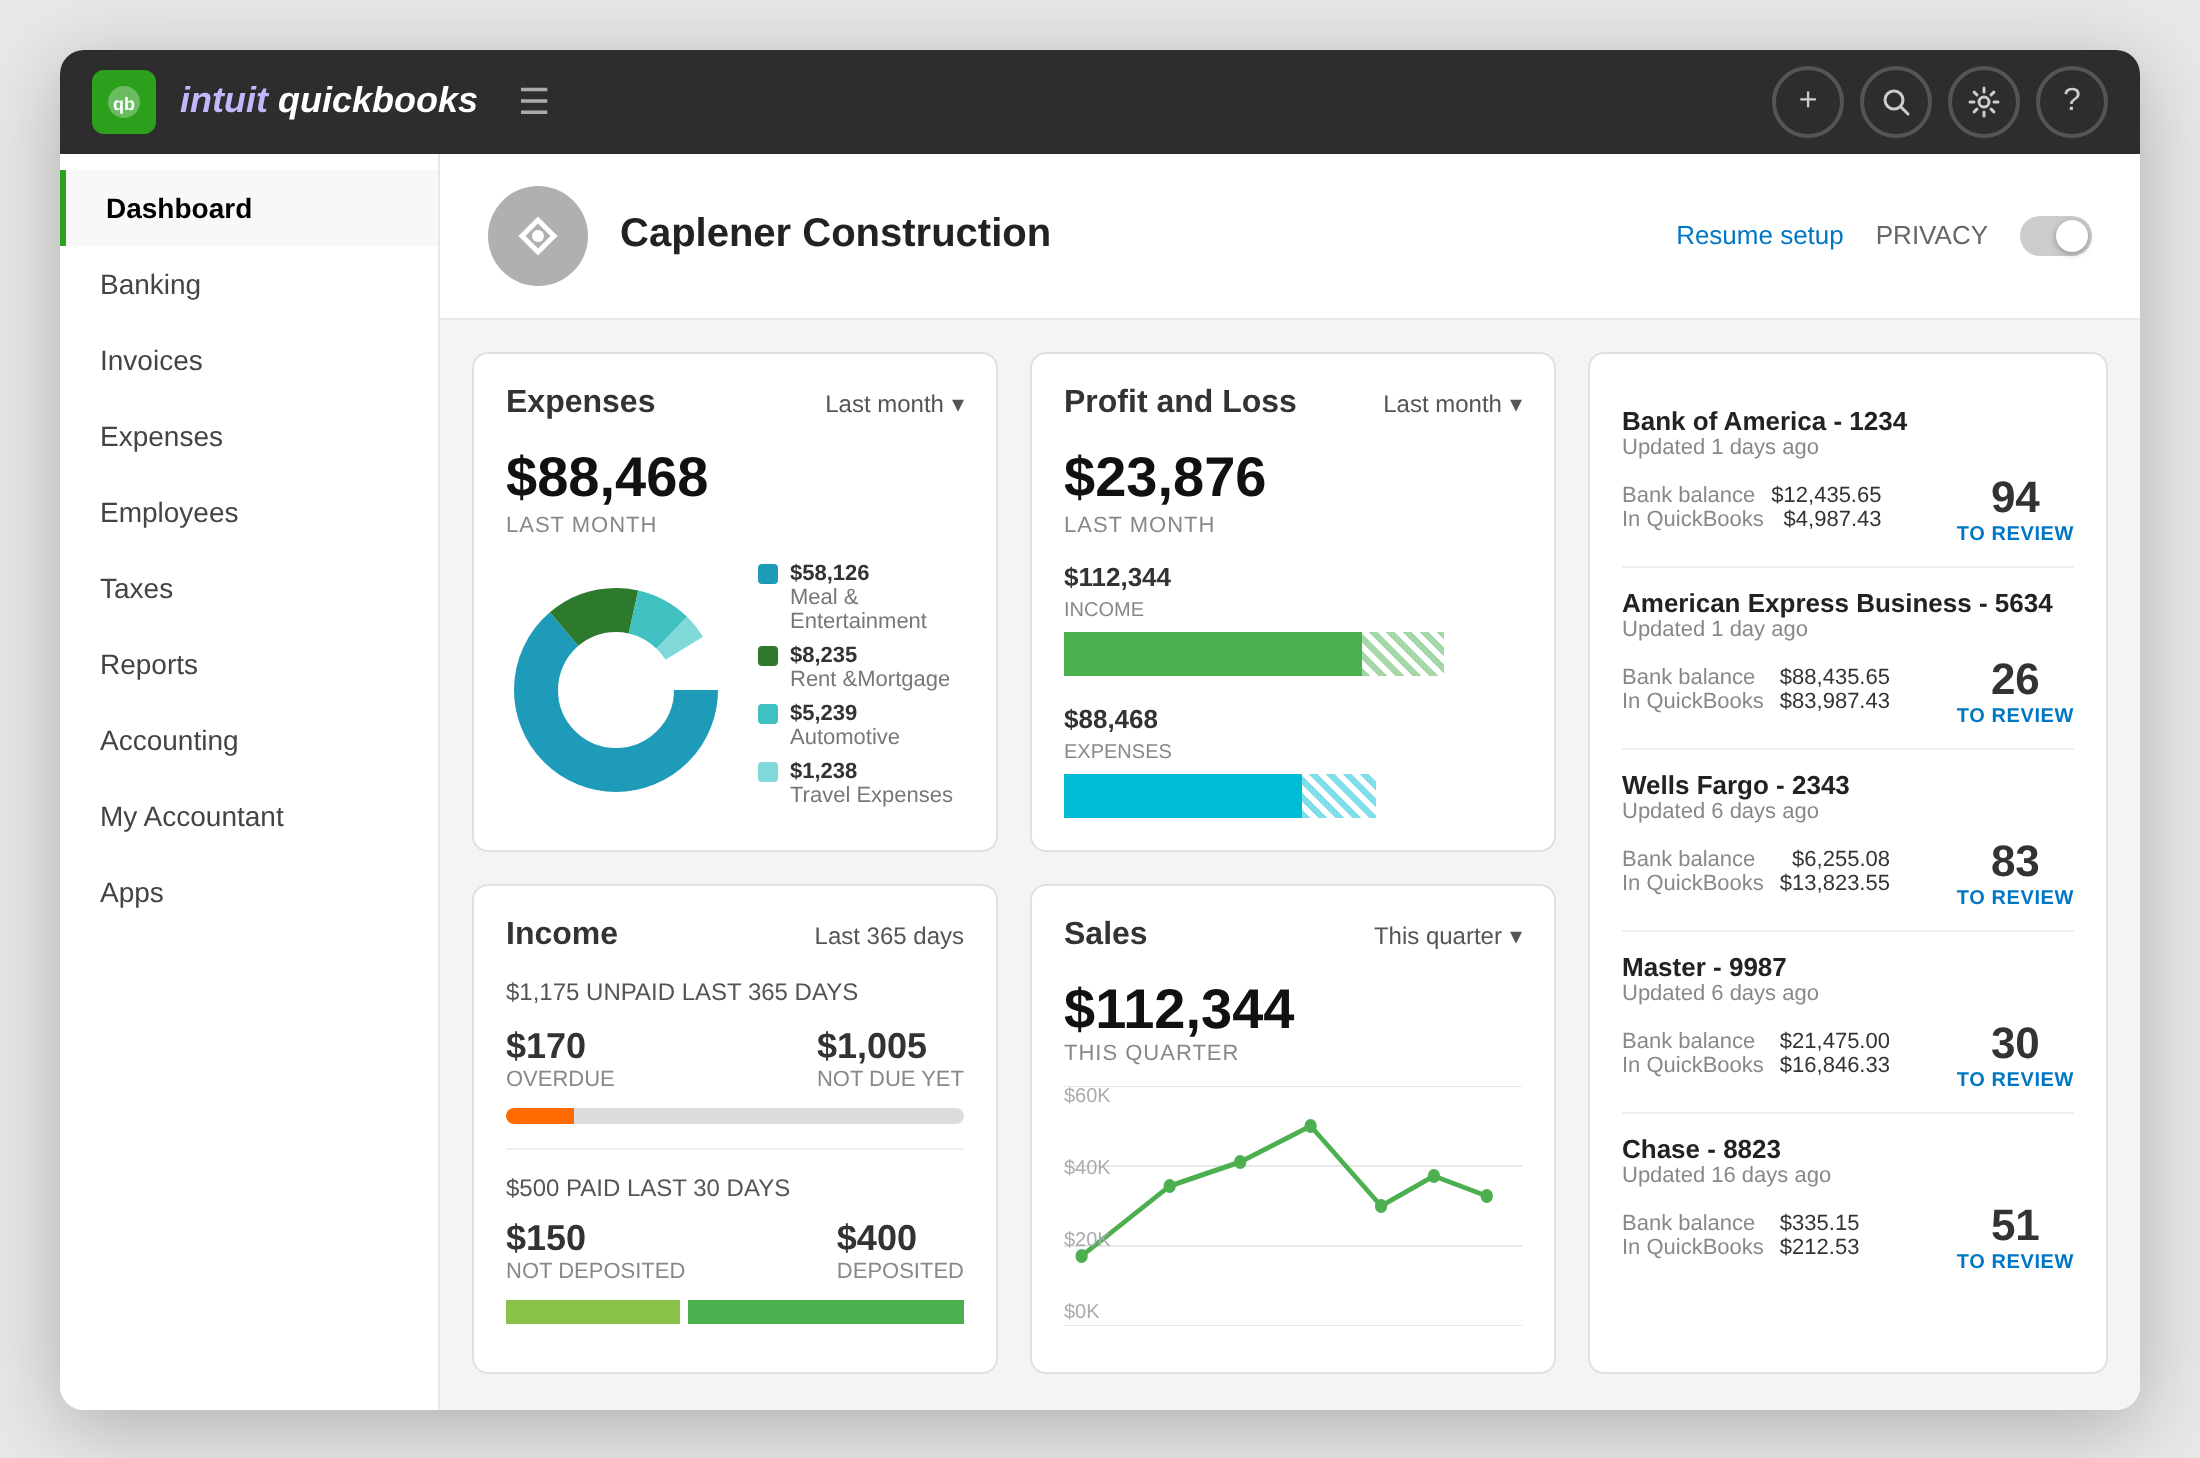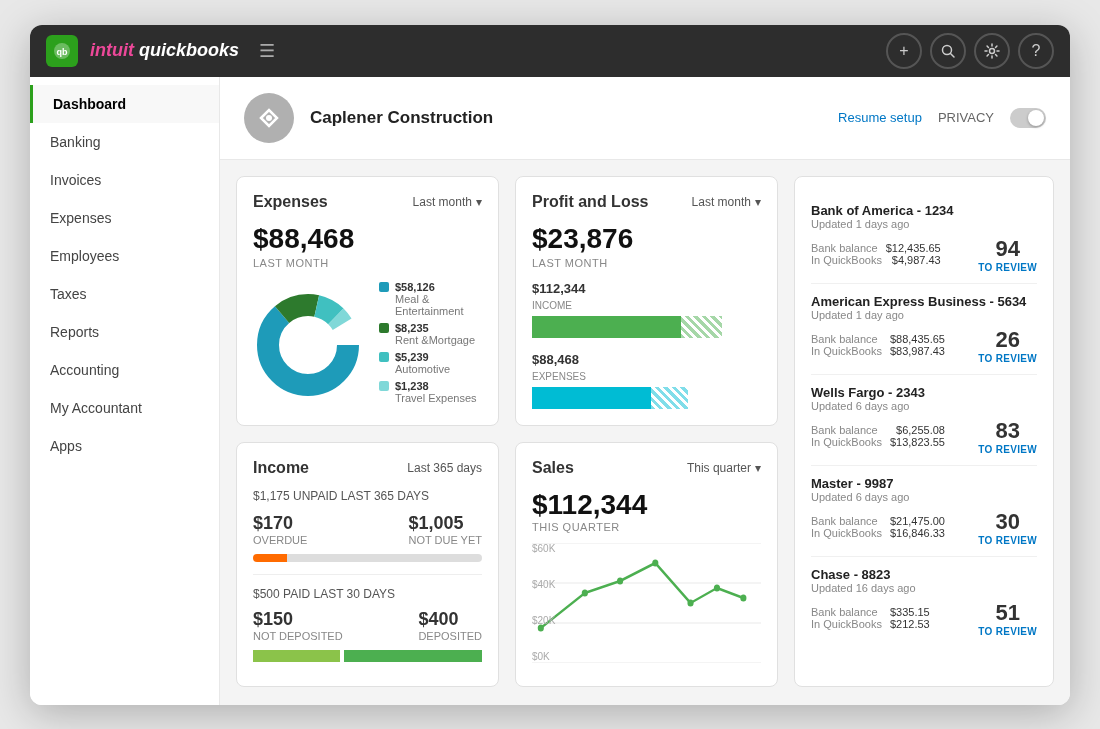--- a/index.html
+++ b/index.html
@@ -42,21 +42,21 @@
       width: 32px; height: 32px;
       display: flex; align-items: center; justify-content: center;
       font-size: 10px; color: white; font-weight: bold;
     }
     .logo-text {
       color: white;
       font-size: 18px;
       font-weight: 600;
       font-style: italic;
     }
-    .logo-text span { color: #ec4899; margin-top: 15px; }
+    .logo-text span { color: #c4b5fd; margin-top: 15px; }
     .hamburger {
       color: #aaa;
       font-size: 18px;
       margin-left: 20px;
       cursor: pointer;
     }
     .nav-right {
       margin-left: auto;
       display: flex;
       align-items: center;
@@ -118,21 +118,21 @@
       border-bottom: 1px solid #e8e8e8;
     }
     .company-avatar {
       width: 50px; height: 50px;
       border-radius: 50%;
       background: #b0b0b0;
       display: flex; align-items: center; justify-content: center;
       color: white; font-size: 22px;
     }
     .company-name {
-      font-size: 17px;
+      font-size: 20px;
       font-weight: 600;
       color: #222;
     }
     .company-actions {
       margin-left: auto;
       display: flex;
       align-items: center;
       gap: 16px;
     }
     .resume-setup {

